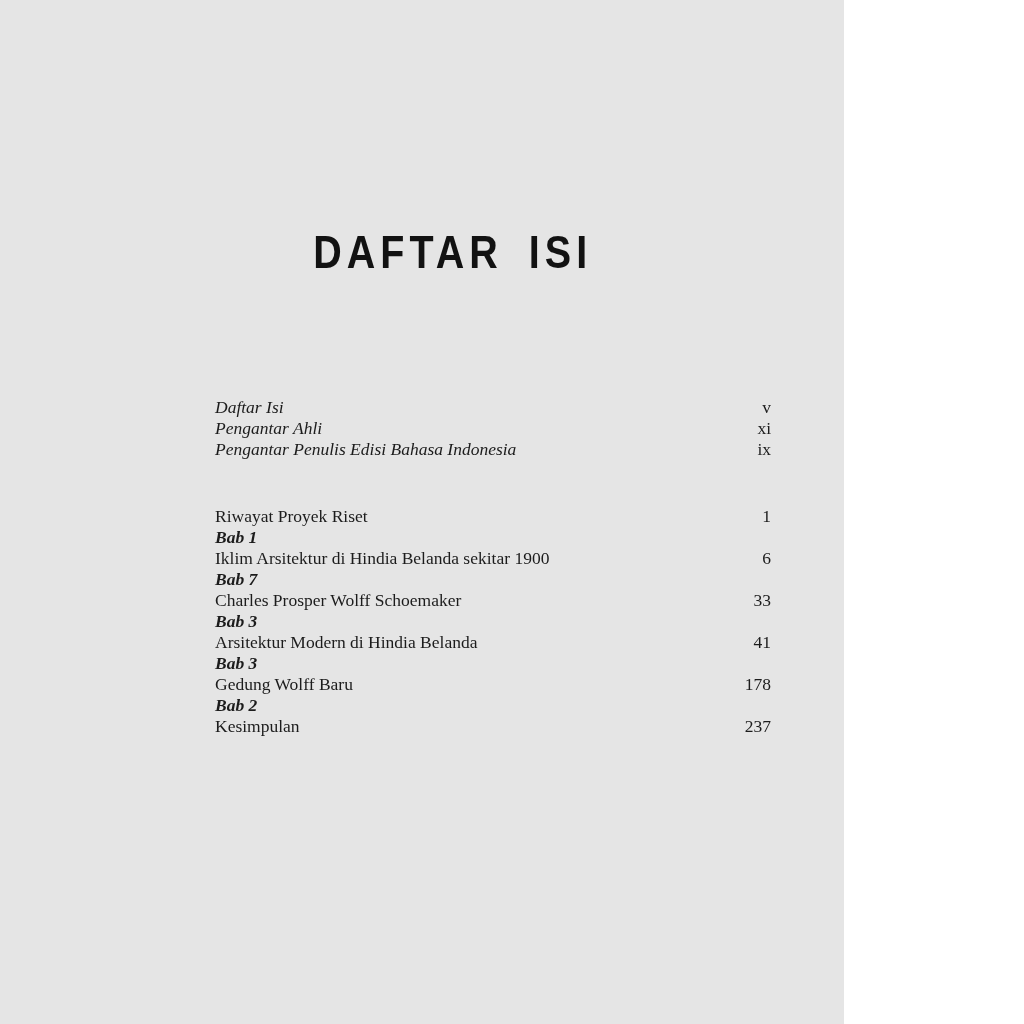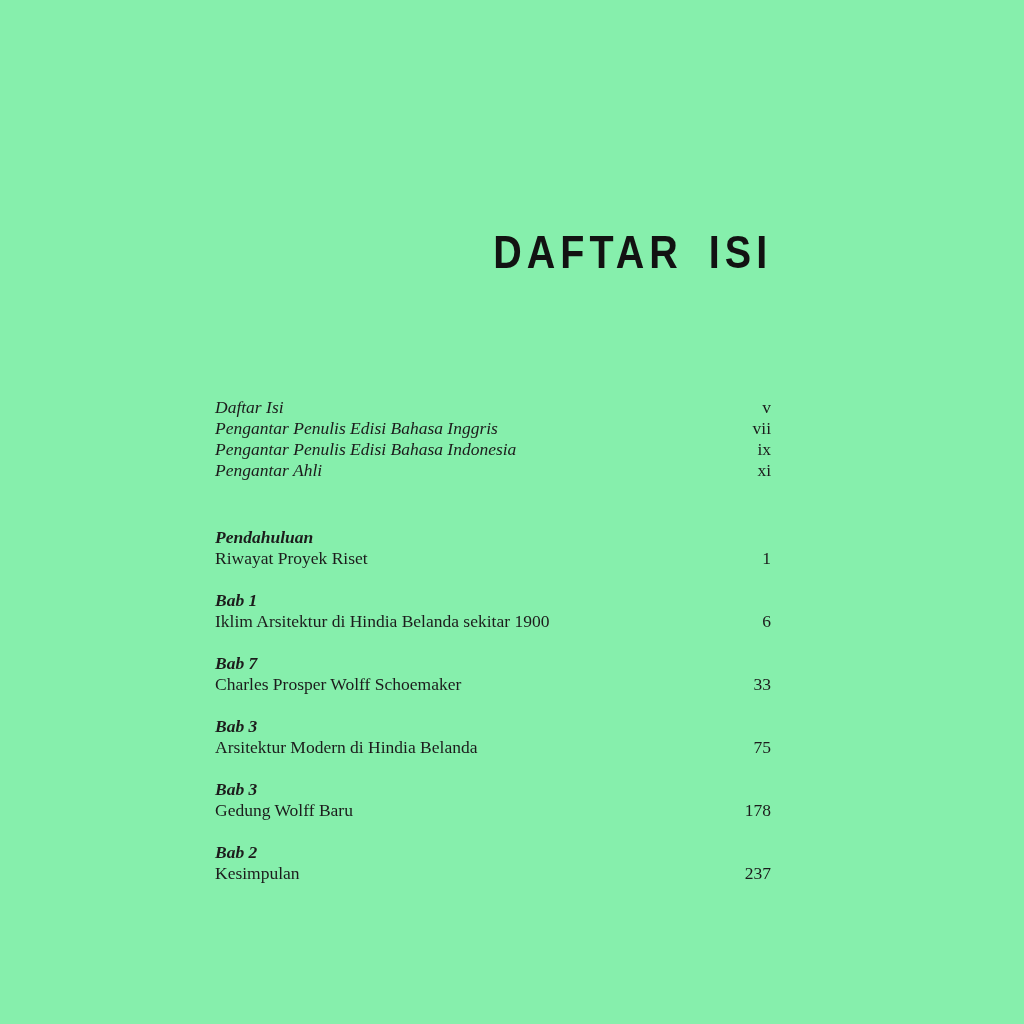--- a/index.html
+++ b/index.html
@@ -2,23 +2,23 @@
 <html><head>
 <meta charset="utf-8">
 <style>
   html, body {
     margin: 0;
     padding: 0;
     background: #ffffff;
   }
   #canvas {
     position: relative;
-    width: 1024px;
+    width: 844px;
     height: 1024px;
-    background: #86efac;
+    background: #e5e5e5;
     overflow: hidden;
     font-family: "Liberation Serif", serif;
     color: #1c1c1c;
   }
   .page-title {
     position: absolute;
     top: 224px;
     right: 252px;
     margin: 0;
     font-family: "Liberation Sans", sans-serif;
@@ -48,55 +48,49 @@
     font-style: italic;
   }
   .page-num {
     font-style: normal;
     text-align: right;
   }
   .sections {
     margin-top: 46px;
   }
   .section + .section {
-    margin-top: 21px;
   }
   .section-heading {
     font-weight: bold;
     font-style: italic;
   }
 </style>
 </head>
 <body>
 
 <div id="canvas">
   <h1 class="page-title">DAFTAR ISI</h1>
 
   <div class="toc">
     <div class="front-matter" id="front-matter">
         <div class="row">
           <span class="label">Daftar Isi</span>
           <span class="page-num">v</span>
         </div>
         <div class="row">
-          <span class="label">Pengantar Penulis Edisi Bahasa Inggris</span>
-          <span class="page-num">vii</span>
+          <span class="label">Pengantar Ahli</span>
+          <span class="page-num">xi</span>
         </div>
         <div class="row">
           <span class="label">Pengantar Penulis Edisi Bahasa Indonesia</span>
           <span class="page-num">ix</span>
         </div>
-        <div class="row">
-          <span class="label">Pengantar Ahli</span>
-          <span class="page-num">xi</span>
-        </div>
       </div>
     <div class="sections" id="sections">
         <div class="section">
-          <div class="section-heading">Pendahuluan</div>
           <div class="row">
             <span class="title">Riwayat Proyek Riset</span>
             <span class="page-num">1</span>
           </div>
         </div>
         <div class="section">
           <div class="section-heading">Bab 1</div>
           <div class="row">
             <span class="title">Iklim Arsitektur di Hindia Belanda sekitar 1900</span>
             <span class="page-num">6</span>
@@ -106,21 +100,21 @@
           <div class="section-heading">Bab 7</div>
           <div class="row">
             <span class="title">Charles Prosper Wolff Schoemaker</span>
             <span class="page-num">33</span>
           </div>
         </div>
         <div class="section">
           <div class="section-heading">Bab 3</div>
           <div class="row">
             <span class="title">Arsitektur Modern di Hindia Belanda</span>
-            <span class="page-num">75</span>
+            <span class="page-num">41</span>
           </div>
         </div>
         <div class="section">
           <div class="section-heading">Bab 3</div>
           <div class="row">
             <span class="title">Gedung Wolff Baru</span>
             <span class="page-num">178</span>
           </div>
         </div>
         <div class="section">

